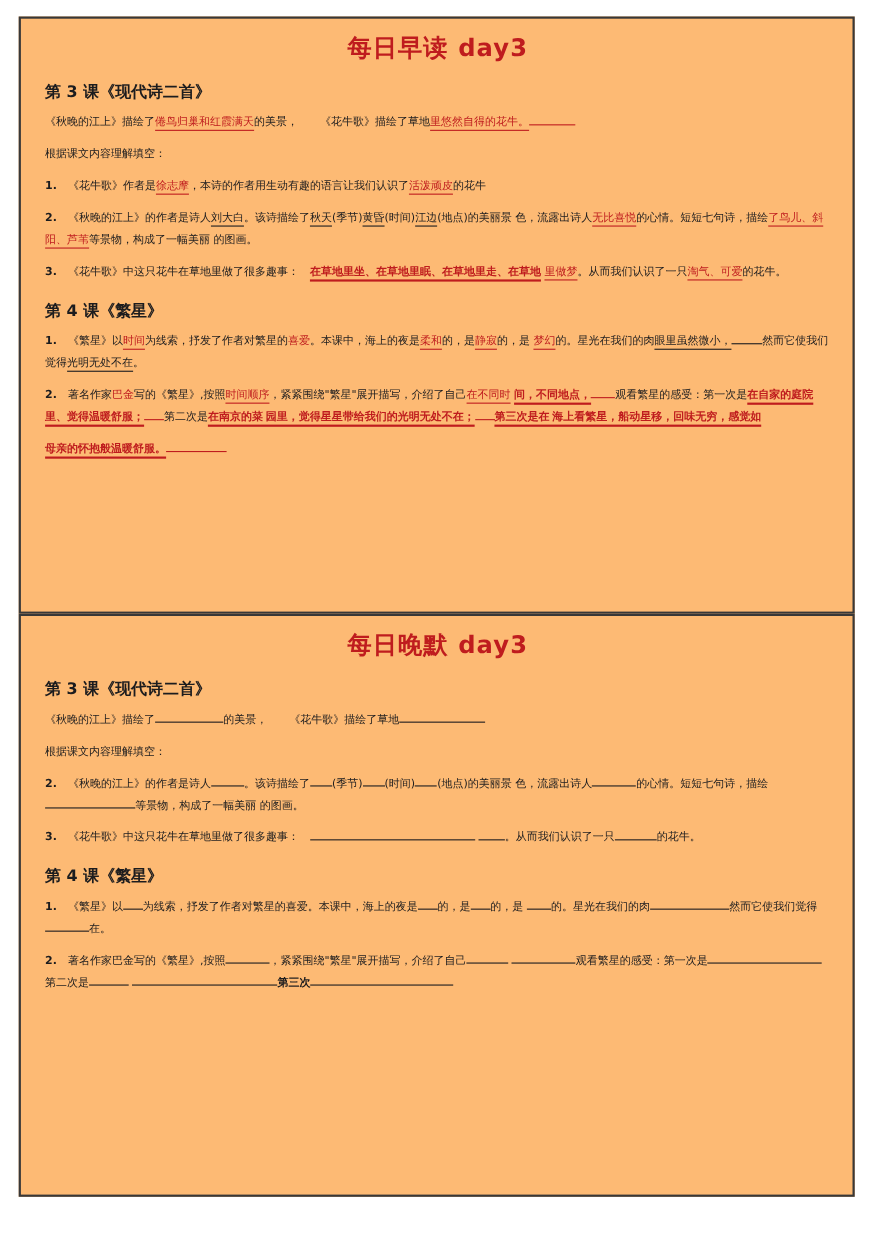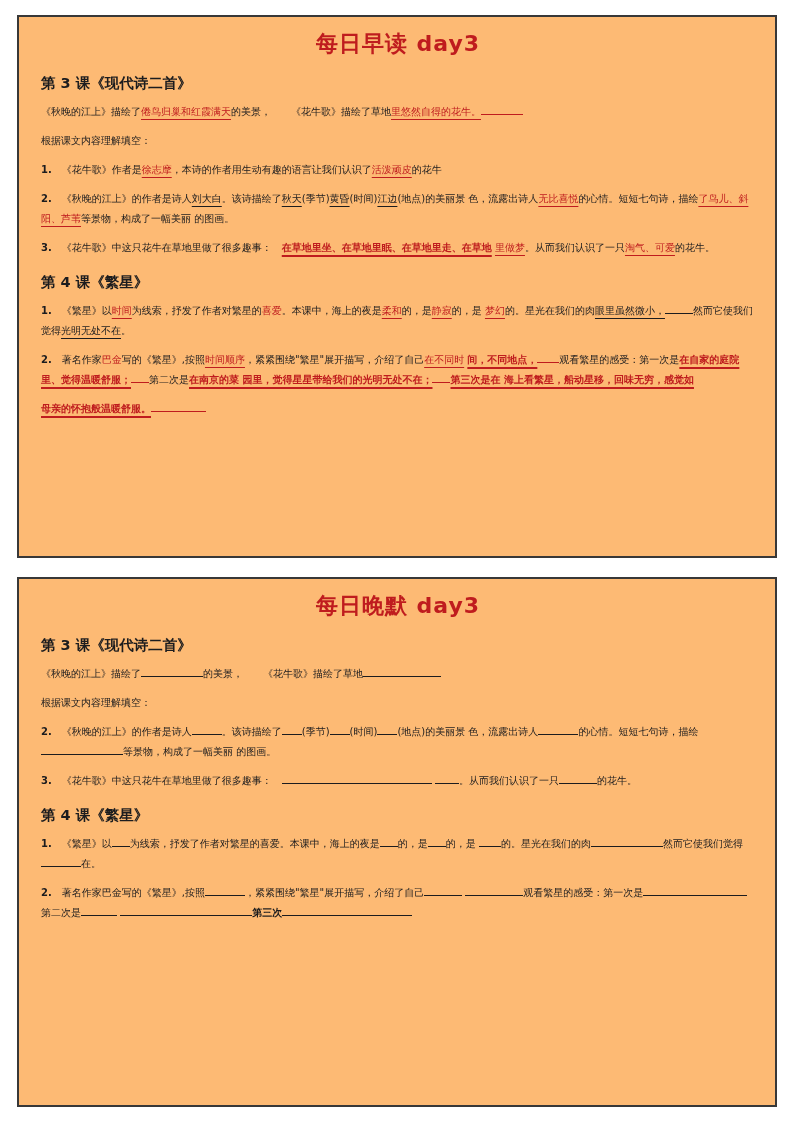--- a/index.html
+++ b/index.html
@@ -20,21 +20,21 @@
     width:793px;
     padding:15px 16px 14px 17px;
   }
   .box{
     border:2px solid var(--border);
     background:#fdba74;
     padding:4px 20px 14px 22px;
     overflow:hidden;
   }
   .box.morning{height:543px;}
-  .box.evening{height:530px;margin-top:19px;}
+  .box.evening{height:530px;}
   .title{
     margin:8px 0 4px 0;
     text-align:center;
     color:var(--red);
     font-size:22px;
     font-weight:bold;
     letter-spacing:1px;
   }
   .heading{
     font-size:14.5px;
@@ -45,21 +45,21 @@
     font-size:10px;
     line-height:2.0;
     margin:9px 0;
   }
   .para.tight{margin:2px 0;}
   .run{white-space:pre-wrap;}
   .run.b{font-weight:bold;}
   .run.r{color:var(--red);}
   .run.u{text-decoration:underline;text-decoration-thickness:1.3px;text-underline-offset:3.5px;}
   .run.ru{color:var(--red);text-decoration:underline;text-decoration-thickness:1.3px;text-underline-offset:3.5px;}
-  .run.rbu{color:var(--red);font-weight:bold;text-decoration:underline;text-decoration-thickness:1.6px;text-underline-offset:3.5px;}
+  .run.rbu{color:var(--red);font-weight:bold;text-decoration:underline;text-decoration-thickness:1.6px;text-underline-offset:3.5px;font-family:Liberation Serif, serif;}
   .blank{
     display:inline-block;
     height:0.95em;
     border-bottom:1.5px solid var(--ink);
     vertical-align:baseline;
   }
   .blank.red{border-bottom-color:var(--red);}
 </style>
 </head>
 <body>

